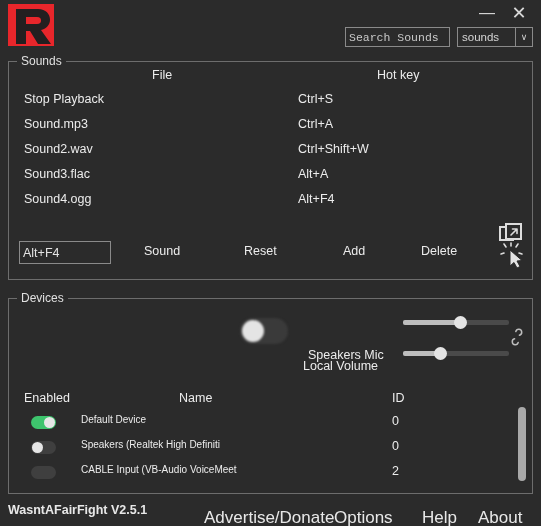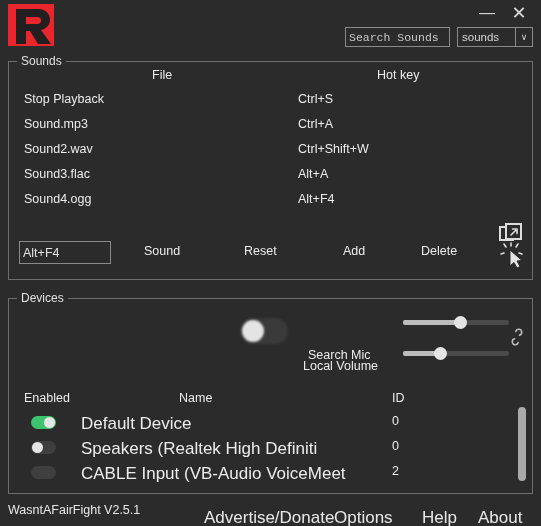--- a/index.html
+++ b/index.html
@@ -291,21 +291,21 @@
     position: absolute;
     top: 1px; left: 1px;
     width: 11px; height: 11px;
     border-radius: 50%;
     background: #e6e6e6;
   }
   .dev-toggle.on .dknob { left: 13px; }
   .dev-name {
     position: absolute;
     left: 72px; top: 2px;
-    font-size: 17px;
+    font-size: 10px;
     color: #ececec;
     white-space: nowrap;
   }
   .dev-id {
     position: absolute;
     left: 383px; top: 2px;
     font-size: 12.5px;
     color: #ececec;
   }
 
@@ -328,20 +328,21 @@
     position: absolute;
     left: 0; bottom: 0;
     width: 541px; height: 30px;
   }
   #app-version {
     position: absolute;
     left: 8px; top: 7px;
     font-size: 12.5px;
     color: #e8e8e8;
     white-space: nowrap;
+    font-weight: bold;
   }
   .bottom-link {
     position: absolute;
     top: 12px;
     font-size: 17px;
     color: #e8e8e8;
     cursor: pointer;
     white-space: nowrap;
     user-select: none;
   }
@@ -473,21 +474,21 @@
   <div class="knob"></div>
 </div>
 
 <div class="slider-label" id="label-local-volume">Local Volume</div>
 <div class="slider" id="slider-local-volume">
   <div class="track"></div>
   <div class="fill" style="width: 57.65px;"></div>
   <div class="thumb" style="left: 51.15px;"></div>
 </div>
 
-<div class="slider-label" id="label-virtual-mic">Search Mic</div>
+<div class="slider-label" id="label-virtual-mic">Speakers Mic</div>
 <div class="slider" id="slider-virtual-mic">
   <div class="track"></div>
   <div class="fill" style="width: 37.19px;"></div>
   <div class="thumb" style="left: 30.69px;"></div>
 </div>
 
 <div id="link-icon">
   <svg width="18" height="18" viewBox="0 0 18 18">
     <path d="M7.8 3.6 A3 3 0 1 1 11.4 7.2" fill="none" stroke="#bdbdbd" stroke-width="1.5" stroke-linecap="round"></path>
     <path d="M6.6 10.8 A3 3 0 1 0 10.2 14.4" fill="none" stroke="#bdbdbd" stroke-width="1.5" stroke-linecap="round"></path>

